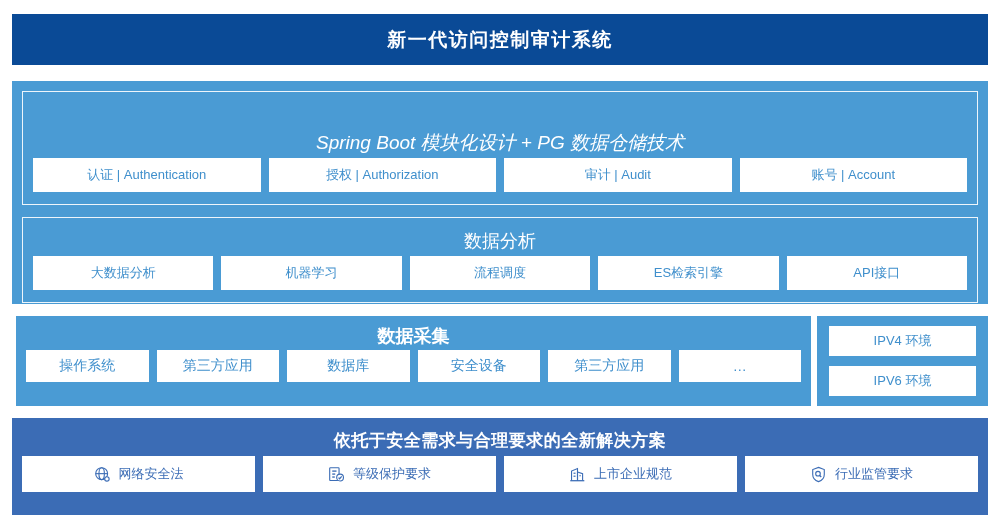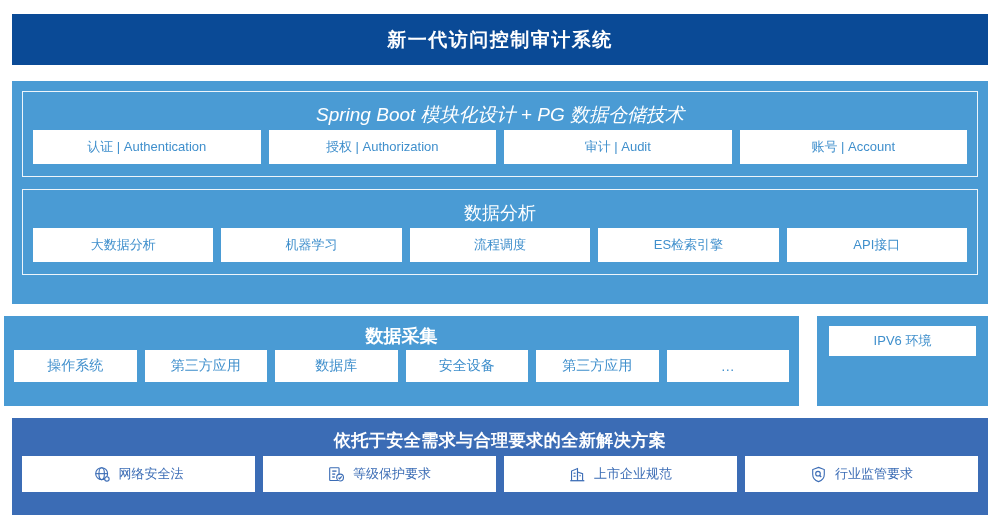--- a/index.html
+++ b/index.html
@@ -70,20 +70,21 @@
   .group-title {
     text-align: center;
     color: #ffffff;
     font-size: 18px;
     line-height: 30px;
     font-weight: normal;
   }
   .group-title.italic {
     font-style: italic;
     font-size: 19px;
+    margin-top: 28px;
   }
   .chip-row {
     display: flex;
     gap: 8px;
   }
   .chip {
     flex: 1 1 0;
     background: #ffffff;
     height: 34px;
     display: flex;
@@ -92,21 +93,21 @@
     color: #3f8fcc;
     font-size: 13px;
     box-sizing: border-box;
   }
   .chip.small {
     font-size: 14px;
   }
 
   
   .panel-b {
-    left: 4px;
+    left: 16px;
     top: 316px;
     width: 795px;
     height: 90px;
     padding: 6px 10px 10px 10px;
   }
   .panel-b .group-title {
     font-size: 18px;
     font-weight: bold;
     line-height: 28px;
   }
@@ -240,20 +241,23 @@
       <div class="chip small">
         <span>第三方应用</span>
       </div>
       <div class="chip small">
         <span>…</span>
       </div>
     </div>
   </div>
 
   <div class="panel panel-light panel-ipv">
+    <div class="ipv-chip">
+      <span>IPV4 环境</span>
+    </div>
     <div class="ipv-chip">
       <span>IPV6 环境</span>
     </div>
   </div>
 
   <div class="panel panel-mid panel-c">
     <div class="group-title">依托于安全需求与合理要求的全新解决方案</div>
     <div class="chip-row">
 
       <div class="chip">

